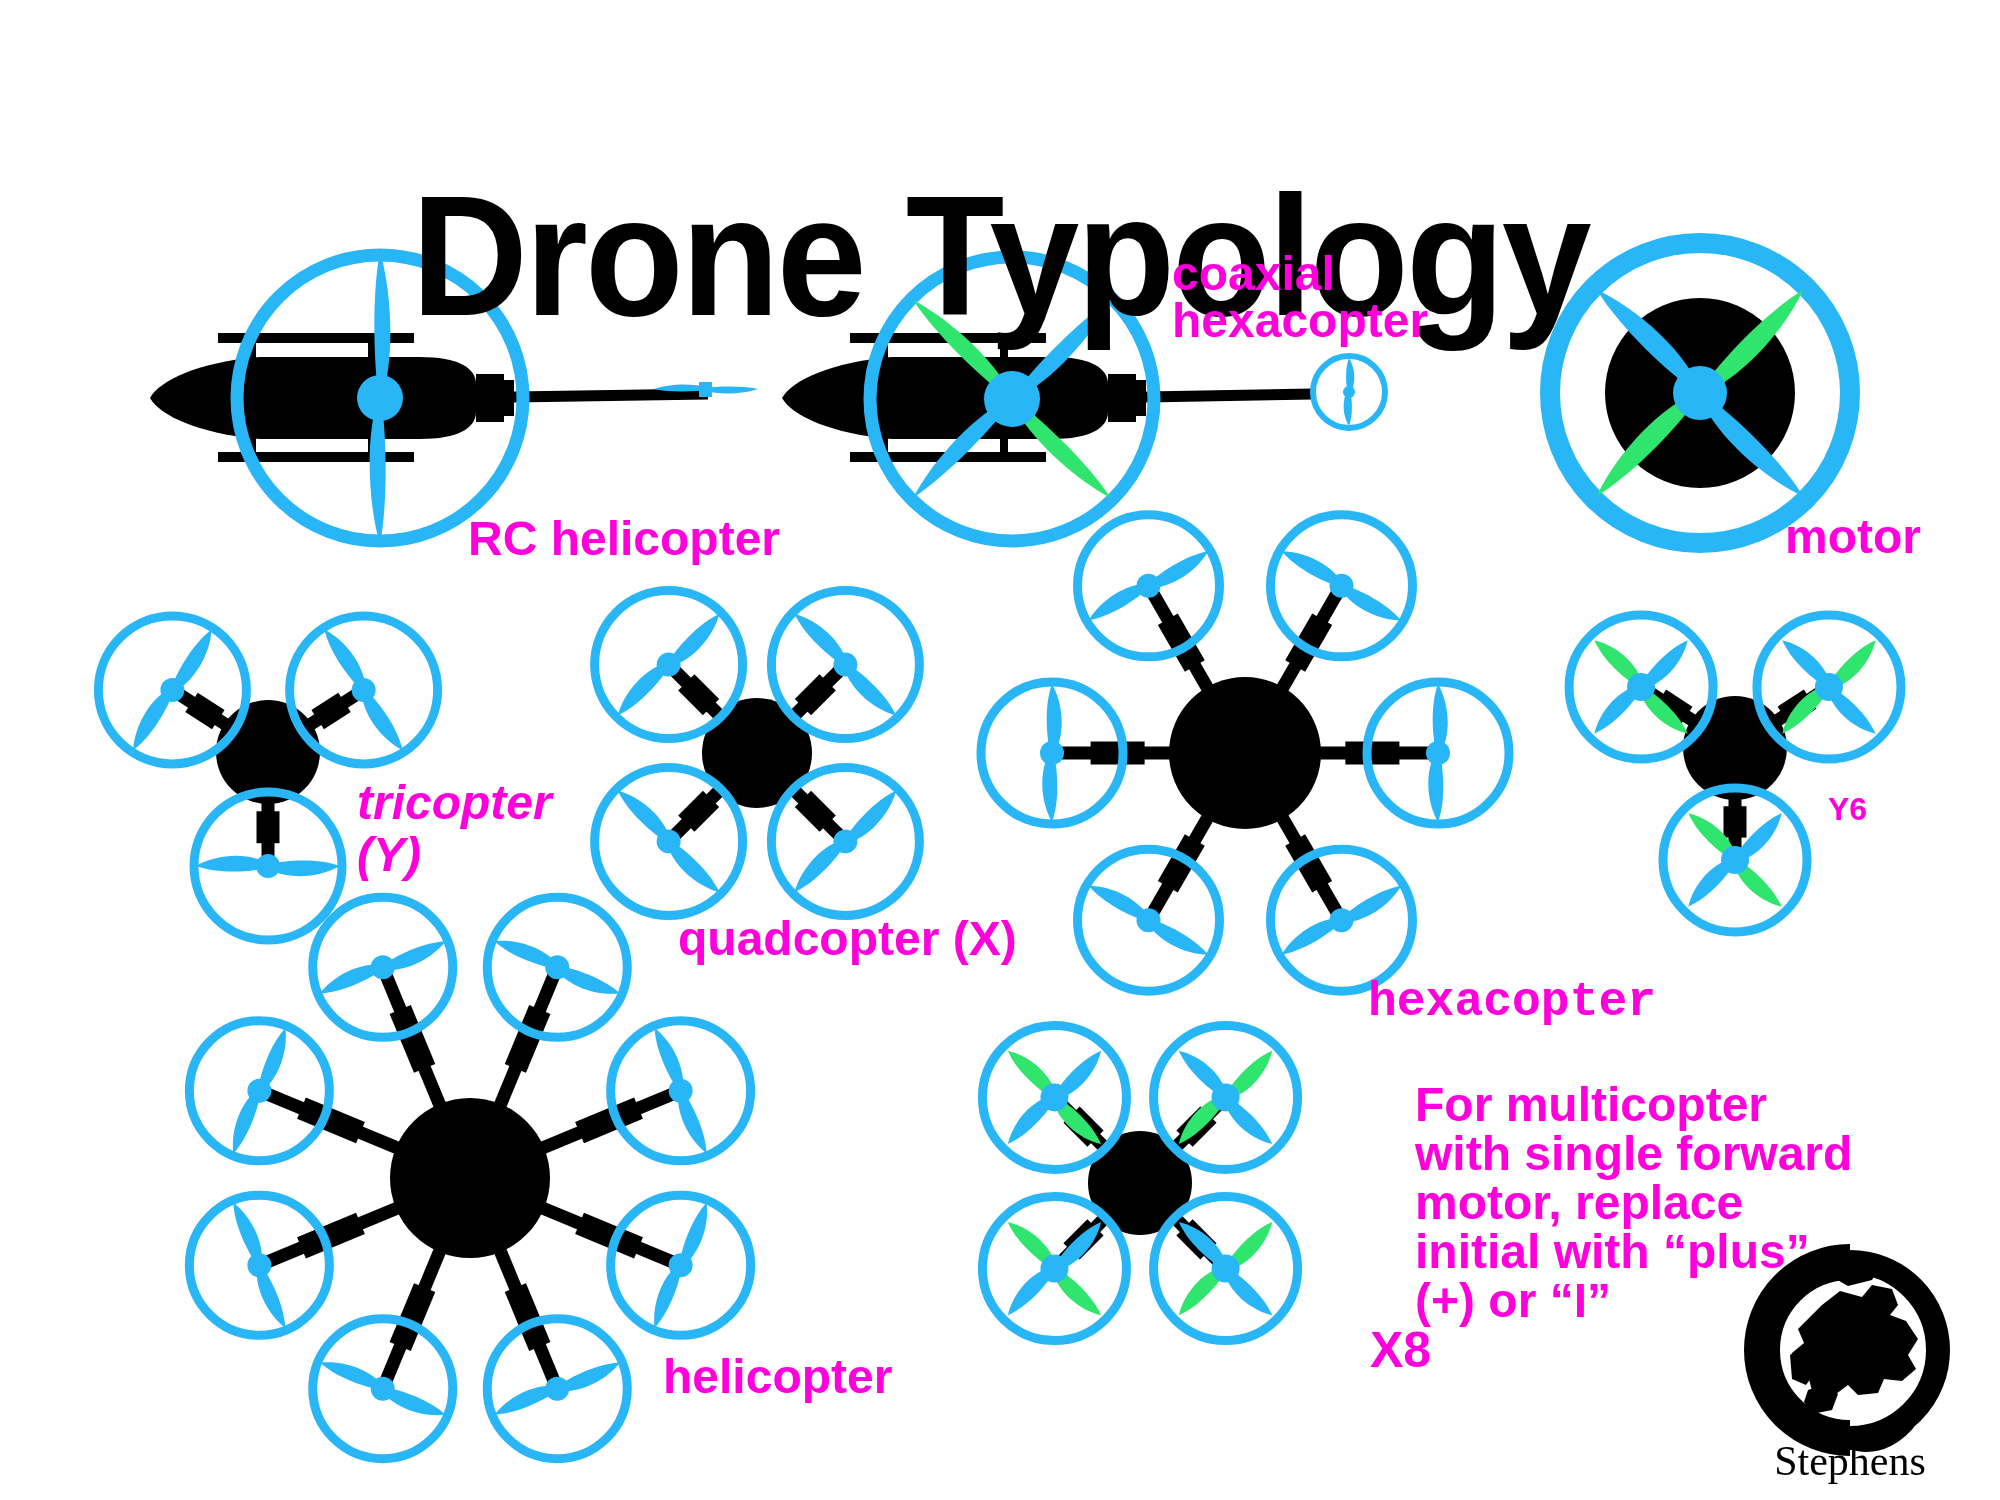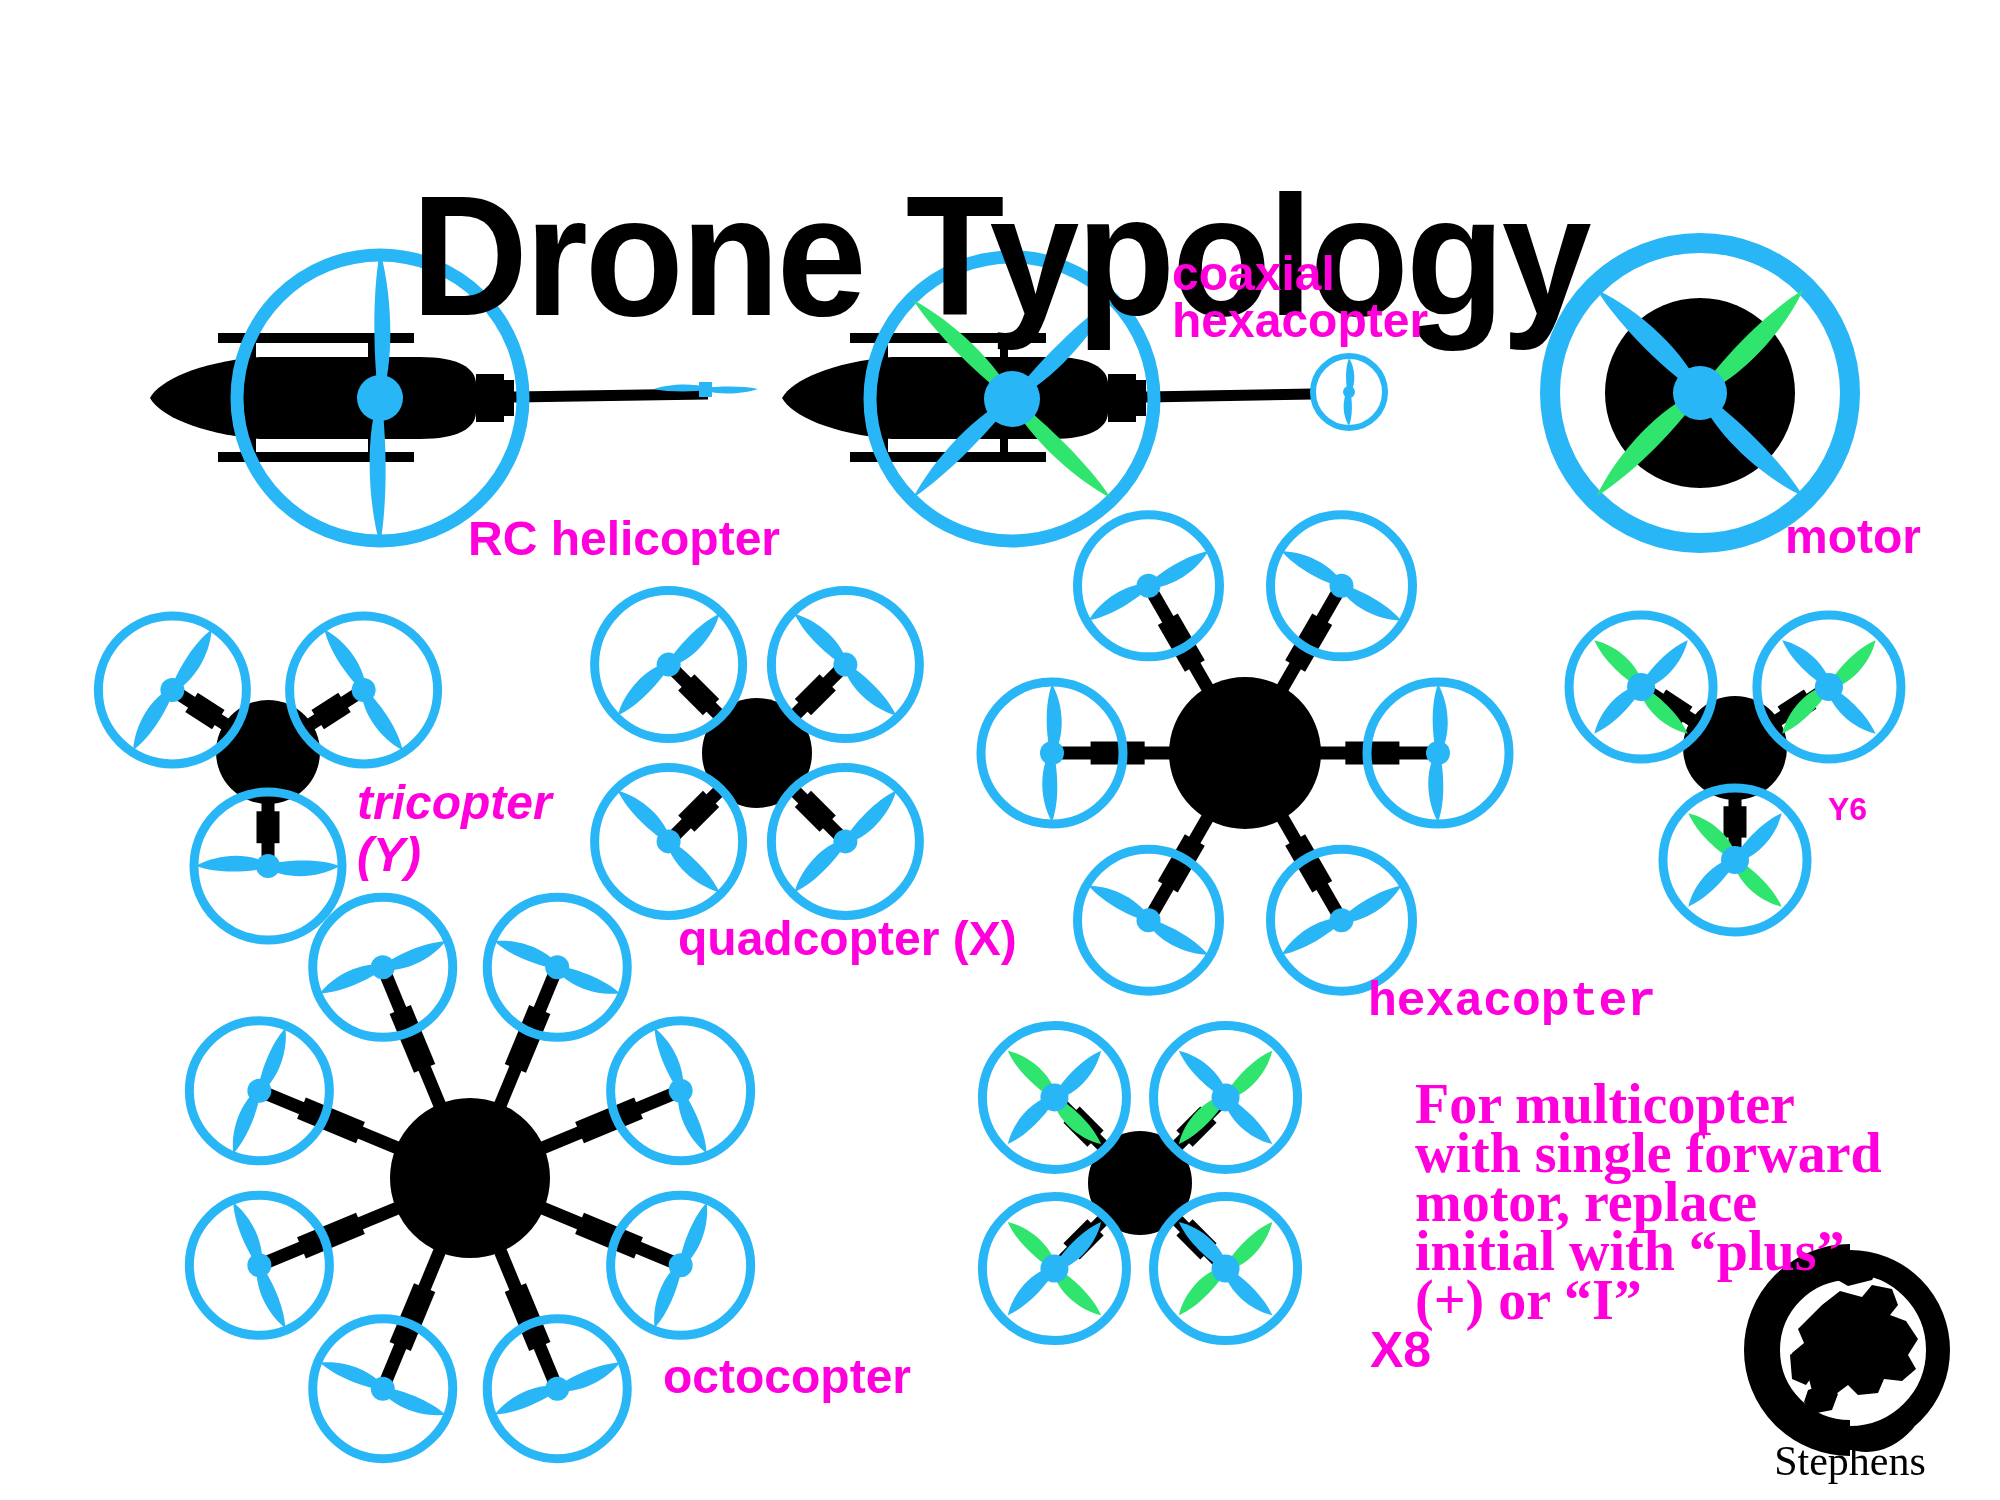--- a/index.html
+++ b/index.html
@@ -272,26 +272,26 @@
       <div class="dlabel" style="left: 678px; top: 915px; font-size: 48px; line-height: 48px;">
         <div>quadcopter (X)</div>
       </div>
       <div class="dlabel" style="left: 1368px; top: 978px; font-size: 48px; line-height: 48px; font-family: Liberation Mono, monospace;">
         <div>hexacopter</div>
       </div>
       <div class="dlabel" style="left: 1828px; top: 785px; font-size: 32px; line-height: 48px;">
         <div>Y6</div>
       </div>
       <div class="dlabel" style="left: 663px; top: 1353px; font-size: 48px; line-height: 48px;">
-        <div>octocopter</div>
+        <div>helicopter</div>
       </div>
       <div class="dlabel" style="left: 1356px; top: 1325px; font-size: 50px; line-height: 50px; margin-left: 14px;">
         <div>X8</div>
       </div>
-      <div class="dlabel" style="left: 1415px; top: 1080px; font-size: 56px; line-height: 49px; font-family: Liberation Serif, serif;">
+      <div class="dlabel" style="left: 1415px; top: 1080px; font-size: 48px; line-height: 49px;">
         <div>For multicopter</div>
         <div>with single forward</div>
         <div>motor, replace</div>
         <div>initial with “plus”</div>
         <div>(+) or “I”</div>
       </div>
     </div>
 </div>
 
 </body></html>

